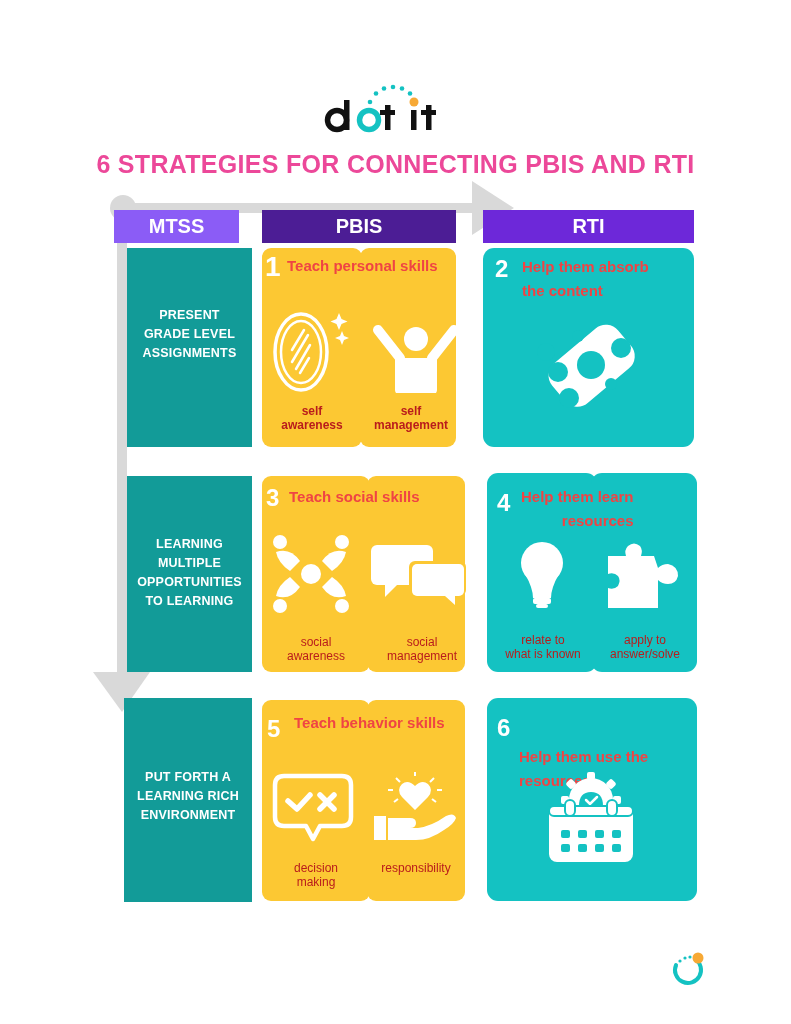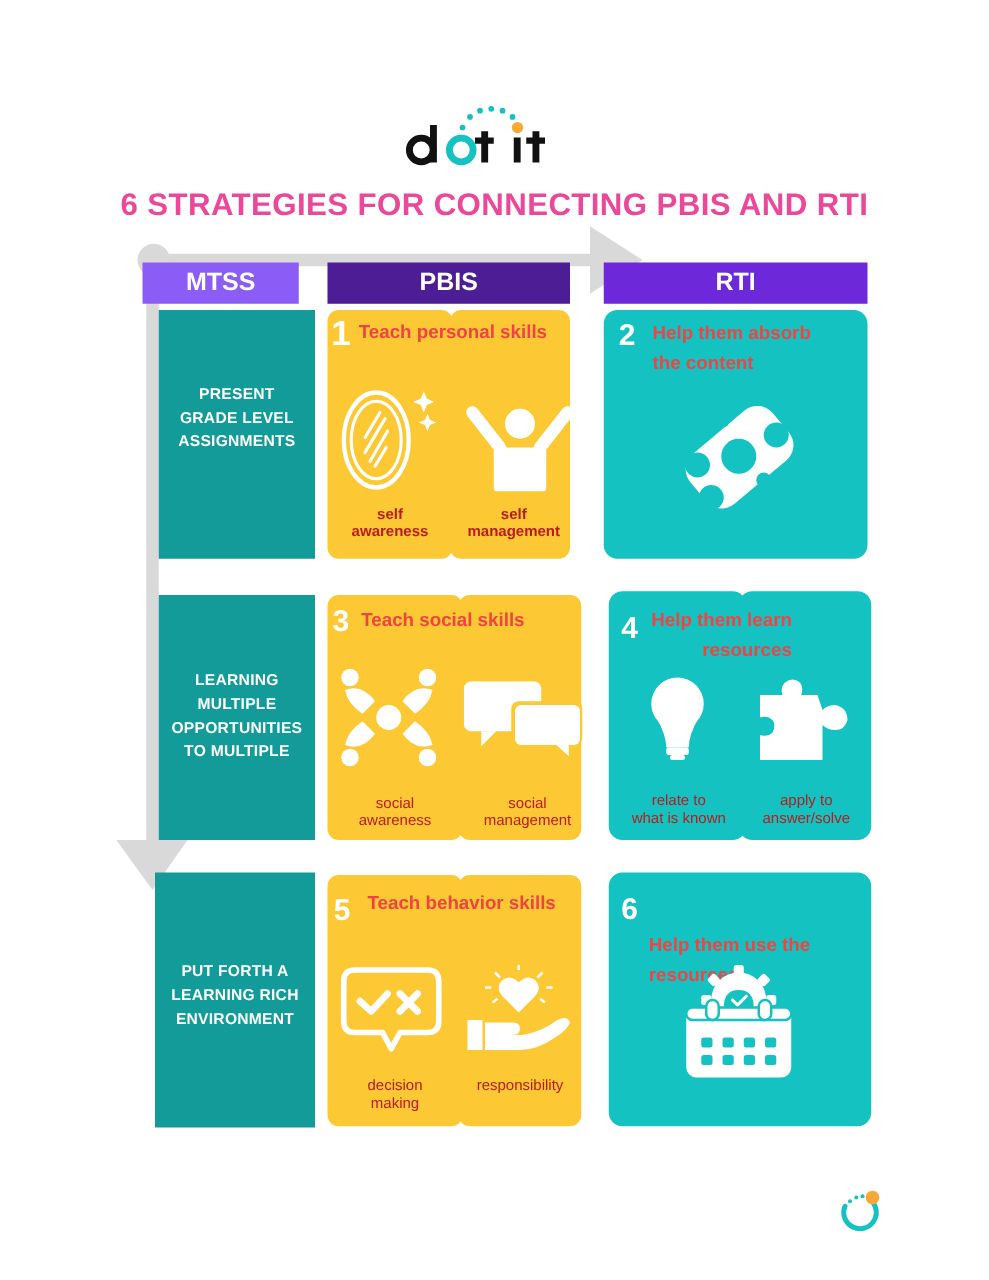--- a/index.html
+++ b/index.html
@@ -120,21 +120,21 @@
     <circle cx="75" cy="74" r="6" fill="#14c2c2"></circle>
     <circle cx="10" cy="42" r="9" fill="#14c2c2"></circle>
   </svg>
 </div>
 
 <div class="mtss" style="left:127px;top:476px;width:125px;height:196px;">
   <div style="margin-top:-2px;">
     <div>LEARNING</div>
     <div>MULTIPLE</div>
     <div>OPPORTUNITIES</div>
-    <div>TO MULTIPLE</div>
+    <div>TO LEARNING</div>
   </div>
 </div>
 
 <div class="pcard" style="left:262px;top:476px;width:108px;height:196px;"></div>
 <div class="pcard" style="left:367px;top:476px;width:98px;height:196px;"></div>
 <div class="num" style="left:266px;top:486px;">3</div>
 <div class="ctitle" style="left:289px;top:485px;">Teach social skills</div>
 <div class="abs" style="left:270px;top:533px;">
   <svg width="82" height="82" viewBox="0 0 82 82">
     <circle cx="41" cy="41" r="10" fill="#fff"></circle>

